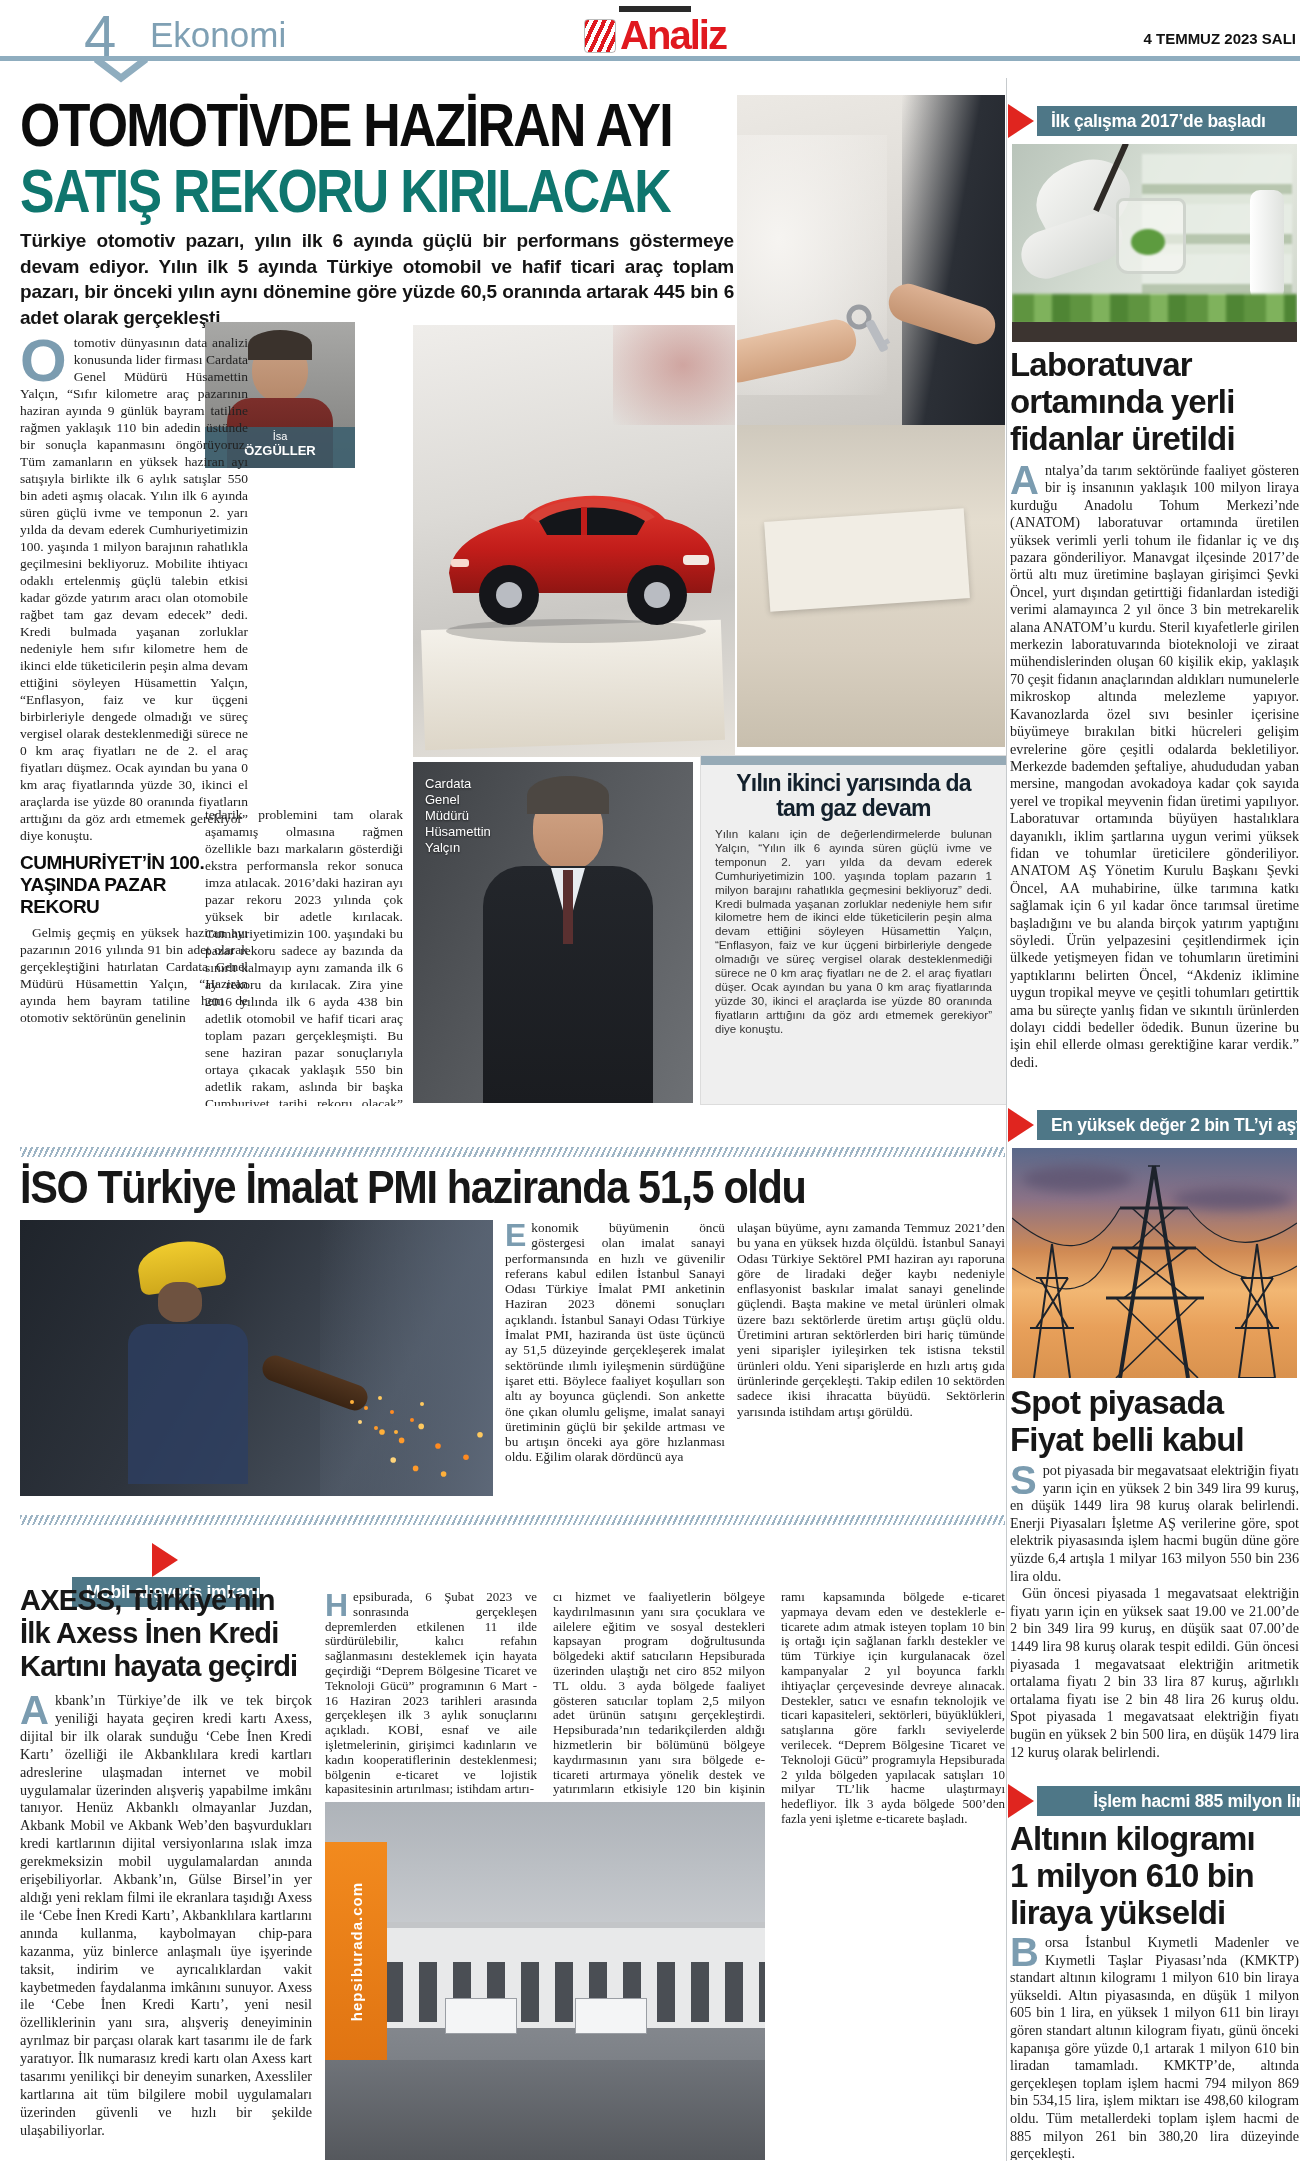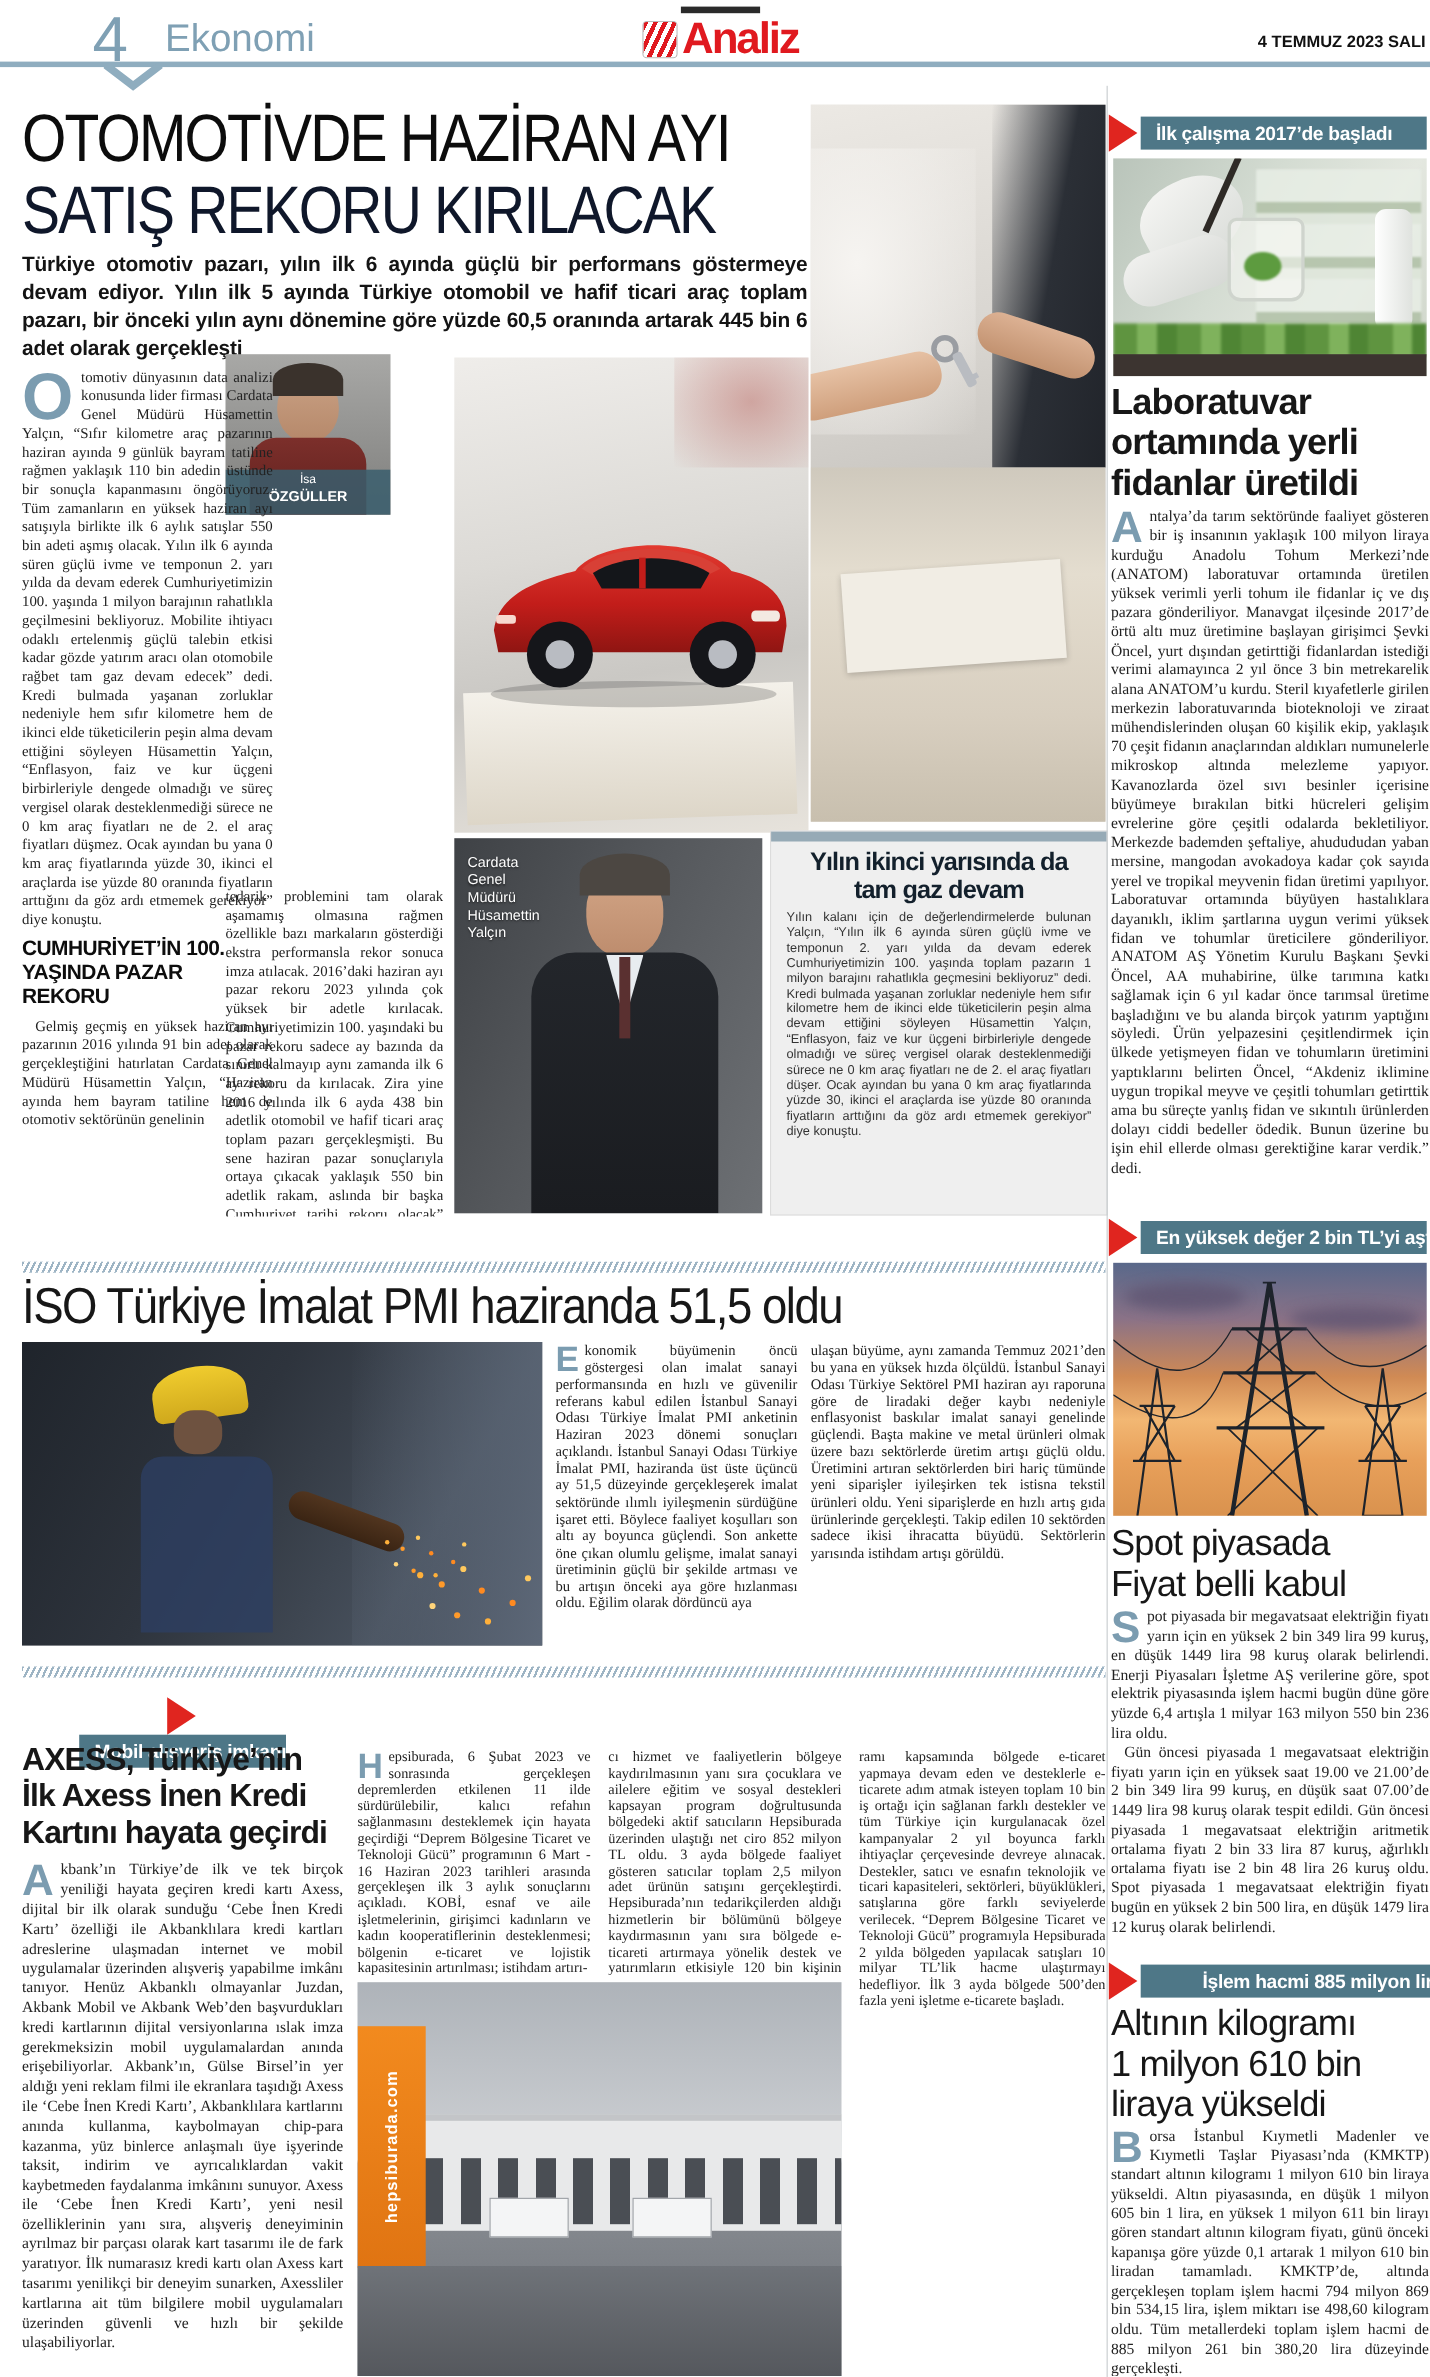--- a/index.html
+++ b/index.html
@@ -2,21 +2,21 @@
 <html><head>
 <meta charset="utf-8">
 <style>
   html,body{margin:0;padding:0;background:#e9e9e9;}
   #page{position:relative;width:1300px;height:2161px;margin:0 auto;background:#ffffff;overflow:hidden;
         font-family:"Liberation Sans",sans-serif;color:#1d1d1d;}
   .abs{position:absolute;}
   .serif{font-family:"Liberation Serif","DejaVu Serif",serif;text-align:justify;color:#222;}
   .body-sm{font-size:13.5px;line-height:17px;}
   .body-xs{font-size:13px;line-height:14.8px;}
-  .hd{font-family:"Liberation Sans",sans-serif;font-weight:normal;color:#171717;letter-spacing:-0.5px;}
+  .hd{font-family:"Liberation Sans",sans-serif;font-weight:bold;color:#171717;letter-spacing:-0.5px;}
   .cond{transform:scaleX(0.93);transform-origin:0 0;display:inline-block;white-space:nowrap;}
   .dcap{float:left;font-family:"Liberation Sans",sans-serif;font-weight:bold;color:#7b9cb0;}
   .dcap-xl{font-size:60px;line-height:46px;padding:4px 7px 0 0;}
   .dcap-md{font-size:40px;line-height:32px;padding:2px 6px 0 0;}
   .dcap-sm{font-size:32px;line-height:26px;padding:2px 5px 0 0;}
   .kicker{display:flex;align-items:center;}
   .kbar{background:#4e7787;color:#fff;font-weight:bold;height:30px;line-height:30px;flex:1;
         padding-left:14px;font-size:17.5px;letter-spacing:-0.3px;white-space:nowrap;overflow:hidden;}
   .karr{width:0;height:0;border-top:17px solid transparent;border-bottom:17px solid transparent;
         border-left:26px solid #e0251f;margin-right:3px;flex:none;}
@@ -57,21 +57,21 @@
   <div class="abs" style="right:4px;top:30px;font-size:15px;font-weight:bold;color:#111;">4 TEMMUZ 2023 SALI</div>
 
   <div class="abs" style="left:0;top:56px;width:1300px;height:5px;background:#8fadbf;"></div>
   <svg class="abs" style="left:94px;top:58px;" width="54" height="26">
     <polyline points="2,1 27,20 52,1" fill="none" stroke="#8fadbf" stroke-width="7"></polyline>
   </svg>
 
   <div class="abs hd" style="left:20px;top:90px;font-size:61px;letter-spacing:-2px;color:#0c0c0c;">
     <span class="cond" style="transform:scaleX(0.85);">OTOMOTİVDE HAZİRAN AYI</span>
   </div>
-  <div class="abs hd" style="left:20px;top:156px;font-size:61px;letter-spacing:-2px;color:#0f172a;">
+  <div class="abs hd" style="left:20px;top:156px;font-size:61px;letter-spacing:-2px;color:#0f766e;">
     <span class="cond" style="transform:scaleX(0.85);">SATIŞ REKORU KIRILACAK</span>
   </div>
 
   <div class="abs" style="left:20px;top:228px;width:714px;font-size:19px;line-height:25.5px;font-weight:bold;
        color:#141414;text-align:justify;letter-spacing:-0.2px;">Türkiye otomotiv pazarı, yılın ilk 6 ayında güçlü bir performans göstermeye devam ediyor. Yılın ilk 5 ayında Türkiye otomobil ve hafif ticari araç toplam pazarı, bir önceki yılın aynı dönemine göre yüzde 60,5 oranında artarak 445 bin 6 adet olarak gerçekleşti</div>
 
   <div class="abs photo" style="left:737px;top:95px;width:268px;height:652px;
        background:linear-gradient(165deg,#ece9e4 0%,#d8d5d0 35%,#c2bfba 60%,#d8d2c8 80%,#cfc7ba 100%);">
     <div class="abs" style="left:-30px;top:40px;width:180px;height:260px;background:radial-gradient(ellipse at 40% 40%,#f6f4f1,rgba(246,244,241,0));"></div>
     <div class="abs" style="left:165px;top:0;width:120px;height:330px;background:linear-gradient(100deg,rgba(43,47,54,0) 0%,#2b2f36 45%,#1f2228 100%);"></div>

